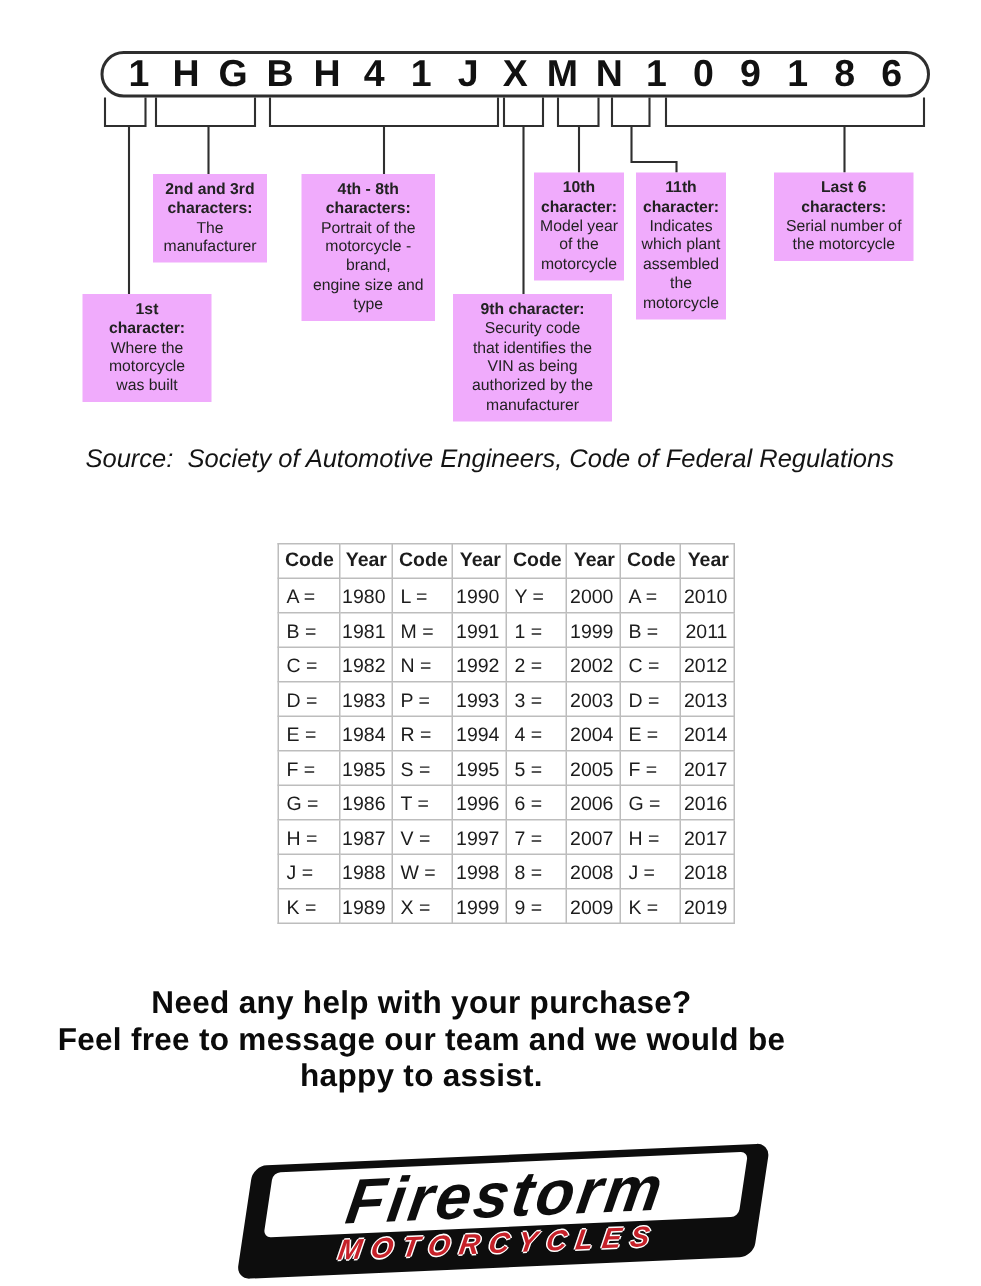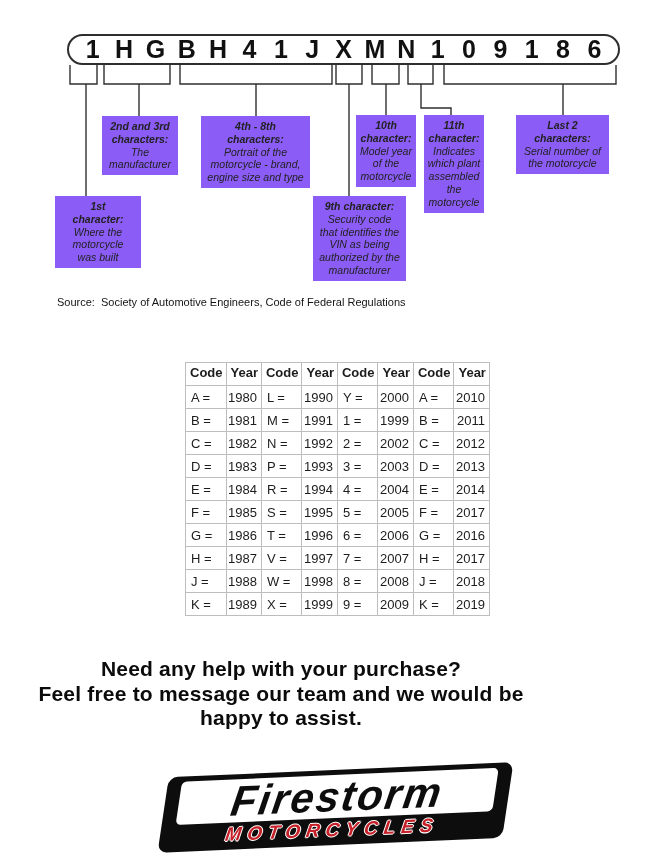--- a/index.html
+++ b/index.html
@@ -16,37 +16,38 @@
   .vin-char{
     font-size:25px;font-weight:bold;color:#111;line-height:1;
     flex:1;text-align:center;letter-spacing:0;
   }
 
   
   .lines{position:absolute;left:0;top:0;width:654px;height:300px;pointer-events:none;}
 
   
   .label-box{
-    position:absolute;background:#8b5cf6;color:#222;
+    position:absolute;background:#f0abfc;color:#222;
     font-size:10.5px;line-height:12.8px;text-align:center;
-    padding:4px 2px;box-sizing:border-box;font-style:italic;
+    padding:4px 2px;box-sizing:border-box;
   }
   .label-title{font-weight:bold;white-space:pre-line;}
   .label-body{white-space:pre-line;}
   .lb-0{left:55px;top:196px;width:86px;}
   .lb-1{left:102px;top:116px;width:76px;}
-  .lb-2{left:201px;top:116px;width:109px;}
-  .lb-3{left:302px;top:196px;width:93px;margin-left:11px;}
+  .lb-2{left:201px;top:116px;width:89px;}
+  .lb-3{left:302px;top:196px;width:106px;}
   .lb-4{left:356px;top:115px;width:60px;}
   .lb-5{left:424px;top:115px;width:60px;}
   .lb-6{left:516px;top:115px;width:93px;}
 
   .source-note{
-    position:absolute;left:57px;top:296px;font-size:11px;color:#141414;
+    position:absolute;left:57px;top:296px;font-size:17px;color:#141414;
     white-space:pre;
+    font-style:italic;
   }
 
   
   .year-table{
     position:absolute;left:185px;top:362px;border-collapse:collapse;
     font-size:13px;color:#1c1c1c;background:#fff;
   }
   .year-table th,.year-table td{
     border:1px solid #bdbdbd;height:23px;box-sizing:border-box;
     font-weight:normal;
@@ -162,21 +163,21 @@
   <div class="label-box lb-5">
     <div class="label-title">11th
 character:</div>
     <div class="label-body">Indicates
 which plant
 assembled
 the
 motorcycle</div>
   </div>
   <div class="label-box lb-6">
-    <div class="label-title">Last 2
+    <div class="label-title">Last 6
 characters:</div>
     <div class="label-body">Serial number of
 the motorcycle</div>
   </div>
 
   <div class="source-note">Source:  Society of Automotive Engineers, Code of Federal Regulations</div>
 
   <table class="year-table">
     <thead>
         <tr>

